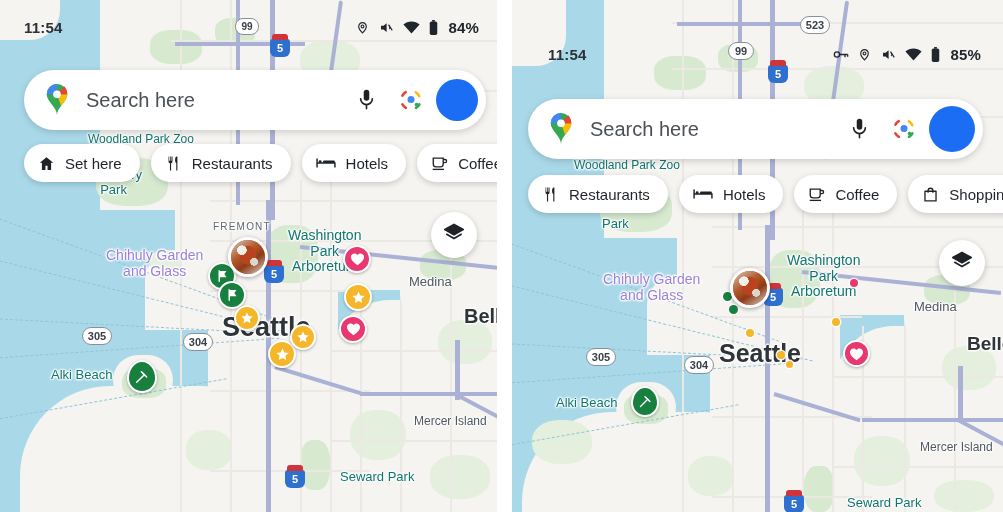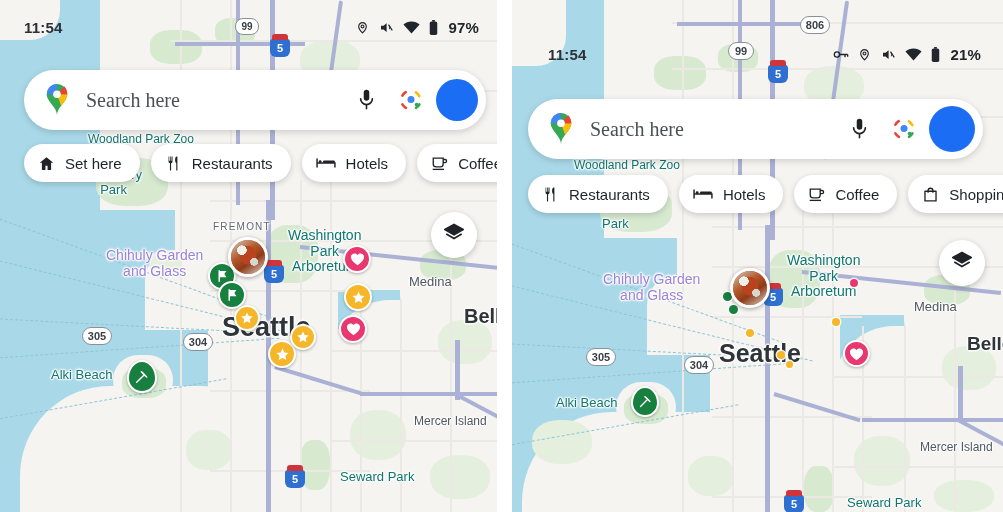--- a/index.html
+++ b/index.html
@@ -62,21 +62,20 @@
     display:flex; align-items:center;
     box-shadow:0 2px 7px rgba(0,0,0,.17);
     z-index: 25;
   }
   .gmaps-pin { flex:0 0 auto; }
   .search-text {
     flex:1 1 auto;
     color:#4b5056;
     white-space:nowrap;
     overflow:hidden;
-    font-family:Liberation Serif, serif;
   }
   .mic, .lens { flex:0 0 auto; display:flex; align-items:center; justify-content:center; }
   .avatar { border-radius:50%; background:#1b6ef3; flex:0 0 auto; }
 
   
   .chiprow {
     position:absolute;
     display:flex; align-items:center;
     z-index:20;
     white-space:nowrap;
@@ -273,21 +272,21 @@
             <svg width="17" height="13" viewBox="0 0 24 18" fill="#20262b">
               <path d="M12 17.5L0.6 4.9C3.7 2 7.7 0.5 12 0.5s8.3 1.5 11.4 4.4L12 17.5z"></path>
             </svg>
           </span>
           <span>
             <svg width="9" height="15" viewBox="0 0 12 20" fill="#20262b">
               <rect x="4" y="0" width="4" height="2.4" rx="1"></rect>
               <rect x="1" y="2" width="10" height="18" rx="2.3"></rect>
             </svg>
           </span>
-          <span class="battery-pct">97%</span>
+          <span class="battery-pct">84%</span>
         </span>
       </div>
 
       <div class="searchbar" style="left:24px; top:70px; width:462px; height:60px; padding:0 8px 0 18px; gap:0;">
         <span class="gmaps-pin">
           <svg width="30" height="36" viewBox="0 0 32 38">
             <path d="M16 37c0-8 11-14 11-22A11 11 0 005 15c0 8 11 14 11 22z" fill="#34a853"></path>
             <path d="M5 15A11 11 0 0116 4v11L5 15z" fill="#4285f4"></path>
             <path d="M27 15c0 4.5-3.5 8.3-6.6 12.4L16 15h11z" fill="#fbbc05"></path>
             <path d="M23.8 6.4L16 15H27c0-3.4-1.2-6.3-3.2-8.6z" fill="#ea4335"></path>
@@ -552,21 +551,21 @@
             <svg width="17" height="13" viewBox="0 0 24 18" fill="#20262b">
               <path d="M12 17.5L0.6 4.9C3.7 2 7.7 0.5 12 0.5s8.3 1.5 11.4 4.4L12 17.5z"></path>
             </svg>
           </span>
           <span>
             <svg width="9" height="15" viewBox="0 0 12 20" fill="#20262b">
               <rect x="4" y="0" width="4" height="2.4" rx="1"></rect>
               <rect x="1" y="2" width="10" height="18" rx="2.3"></rect>
             </svg>
           </span>
-          <span class="battery-pct">21%</span>
+          <span class="battery-pct">85%</span>
         </span>
       </div>
 
       <div class="searchbar" style="left:16px; top:99px; width:455px; height:60px; padding:0 8px 0 18px;">
         <span class="gmaps-pin">
           <svg width="30" height="36" viewBox="0 0 32 38">
             <path d="M16 37c0-8 11-14 11-22A11 11 0 005 15c0 8 11 14 11 22z" fill="#34a853"></path>
             <path d="M5 15A11 11 0 0116 4v11L5 15z" fill="#4285f4"></path>
             <path d="M27 15c0 4.5-3.5 8.3-6.6 12.4L16 15h11z" fill="#fbbc05"></path>
             <path d="M23.8 6.4L16 15H27c0-3.4-1.2-6.3-3.2-8.6z" fill="#ea4335"></path>
@@ -638,21 +637,21 @@
       <div class="layers-btn" style="right:18px; top:240px; width:46px; height:46px;">
         <span>
           <svg width="22" height="22" viewBox="0 0 24 24" fill="none" stroke="#1f2328" stroke-width="1.9" stroke-linejoin="round">
             <path d="M12 2.6L22 8.3 12 14 2 8.3z" fill="#1f2328"></path>
             <path d="M3.6 13.2L12 18l8.4-4.8"></path>
           </svg>
         </span>
       </div>
 
       <div class="shield" style="left:288px;top:16px;width:30px;height:18px;font-size:11px;">
-        <span>806</span>
+        <span>523</span>
       </div>
       <div class="shield" style="left:216px;top:42px;width:26px;height:18px;font-size:11px;">
         <span>99</span>
       </div>
       <div class="i-shield" style="left:256px;top:60px;">
         <div class="cap"></div>
           <div class="body">
             <span>5</span>
           </div>
       </div>

